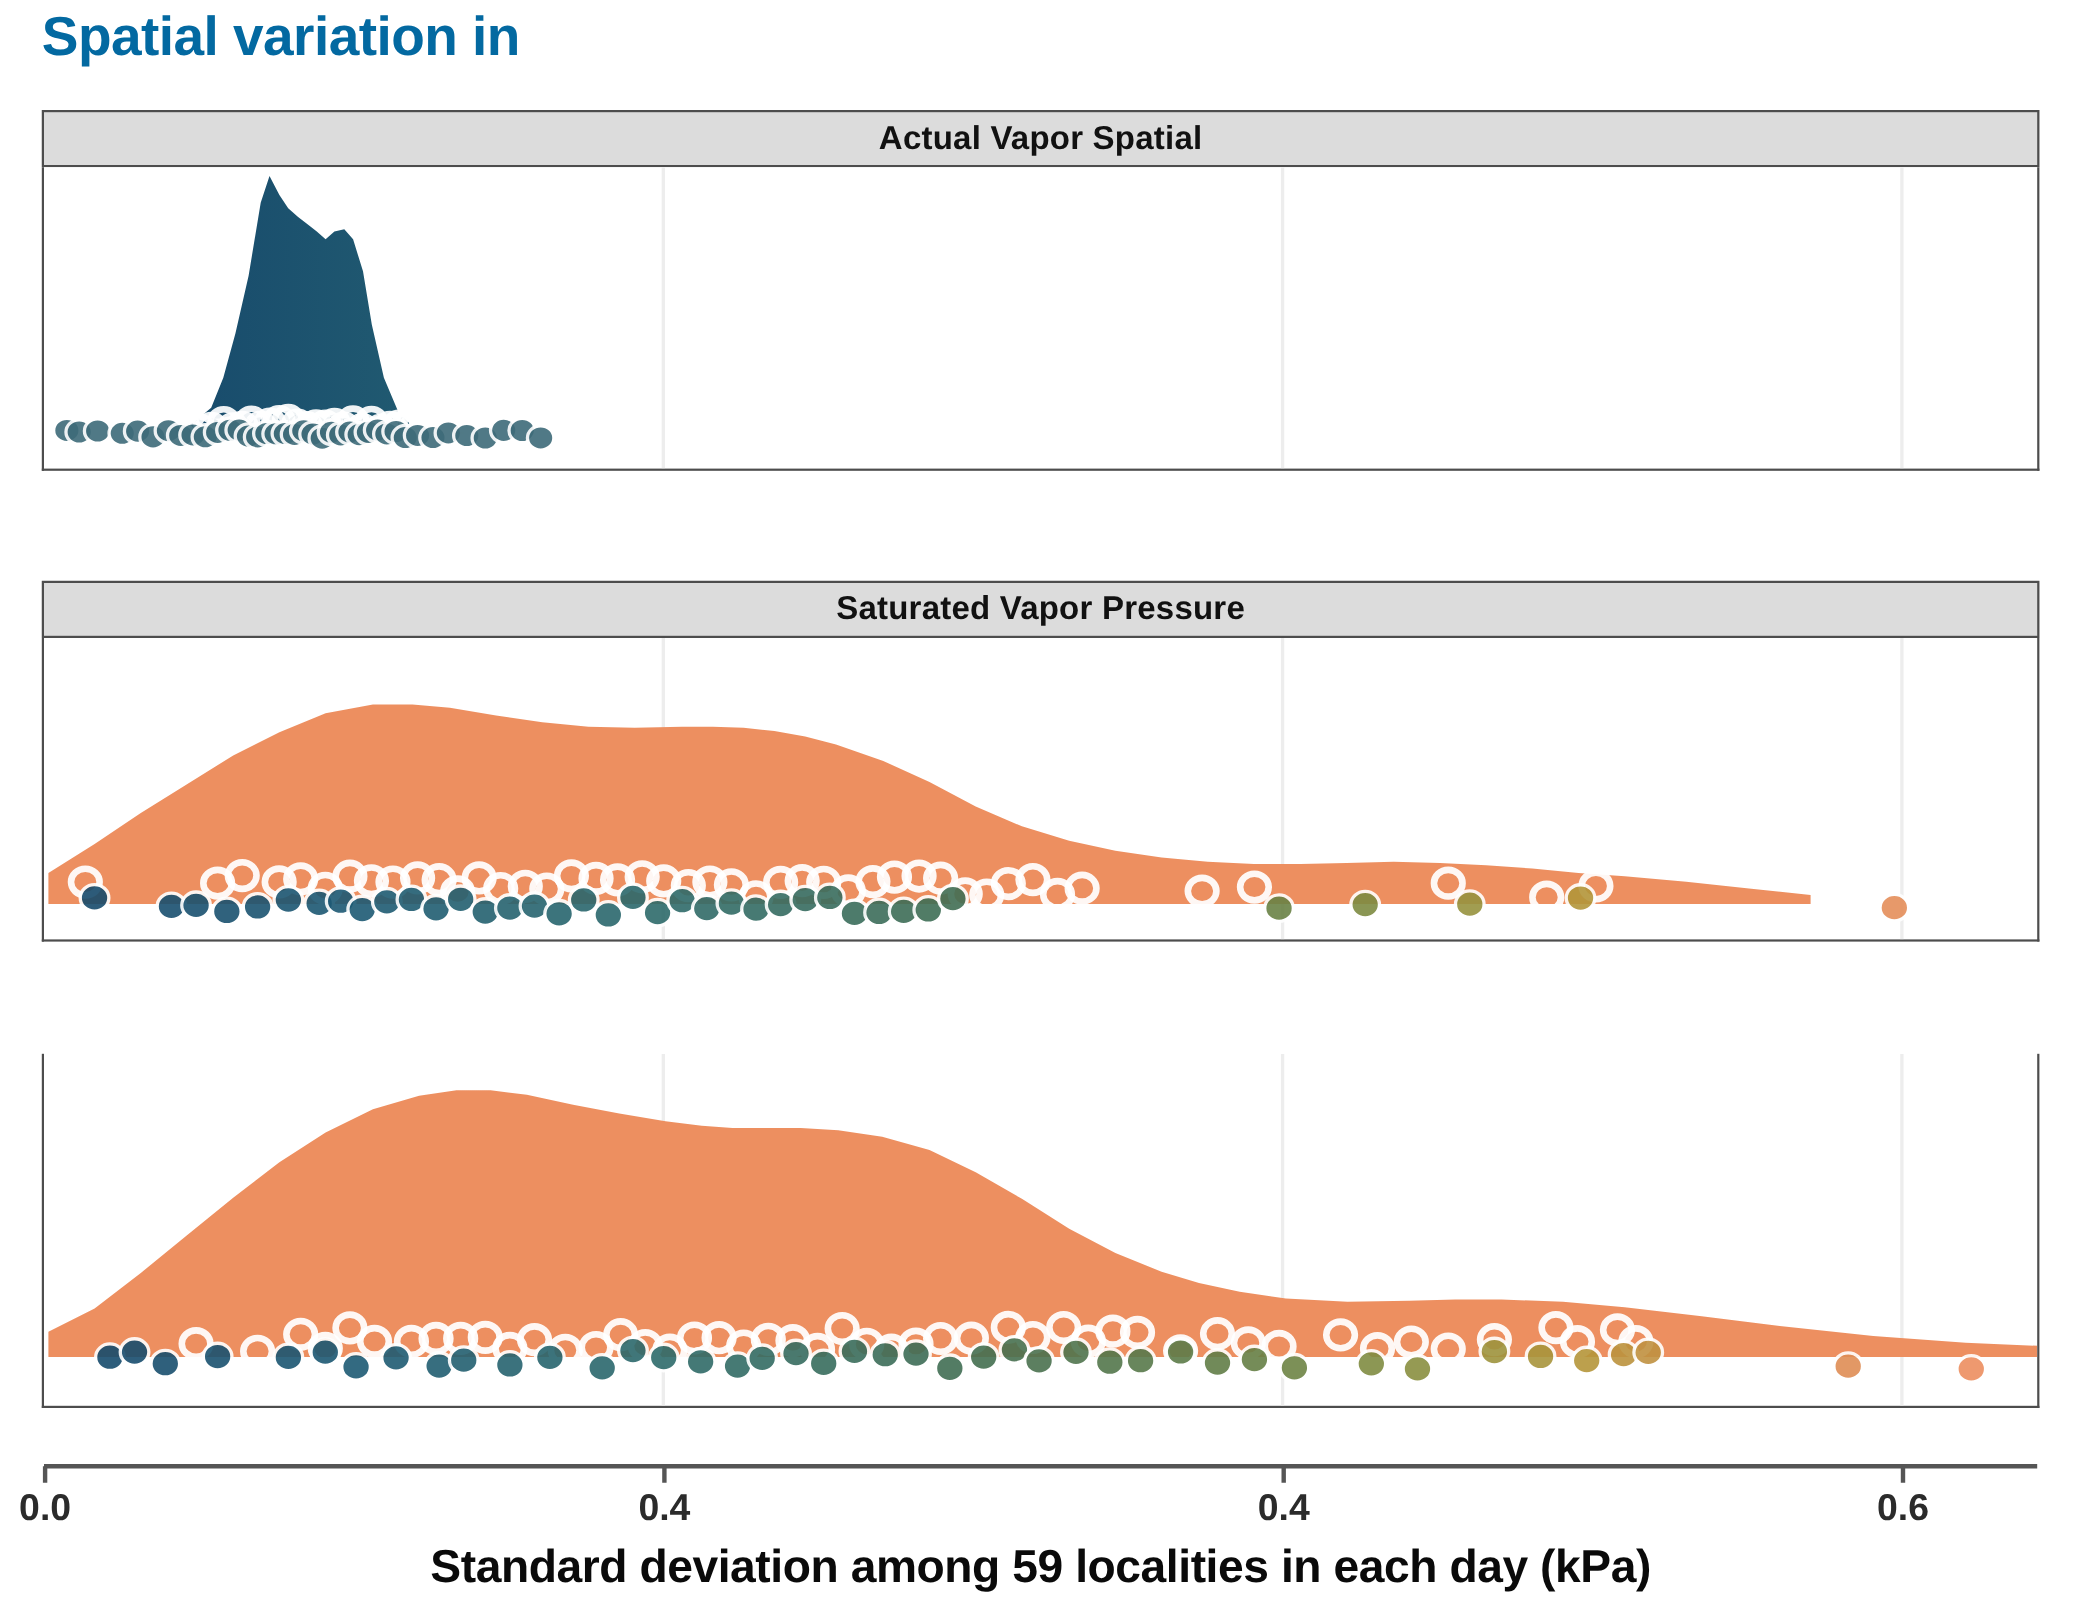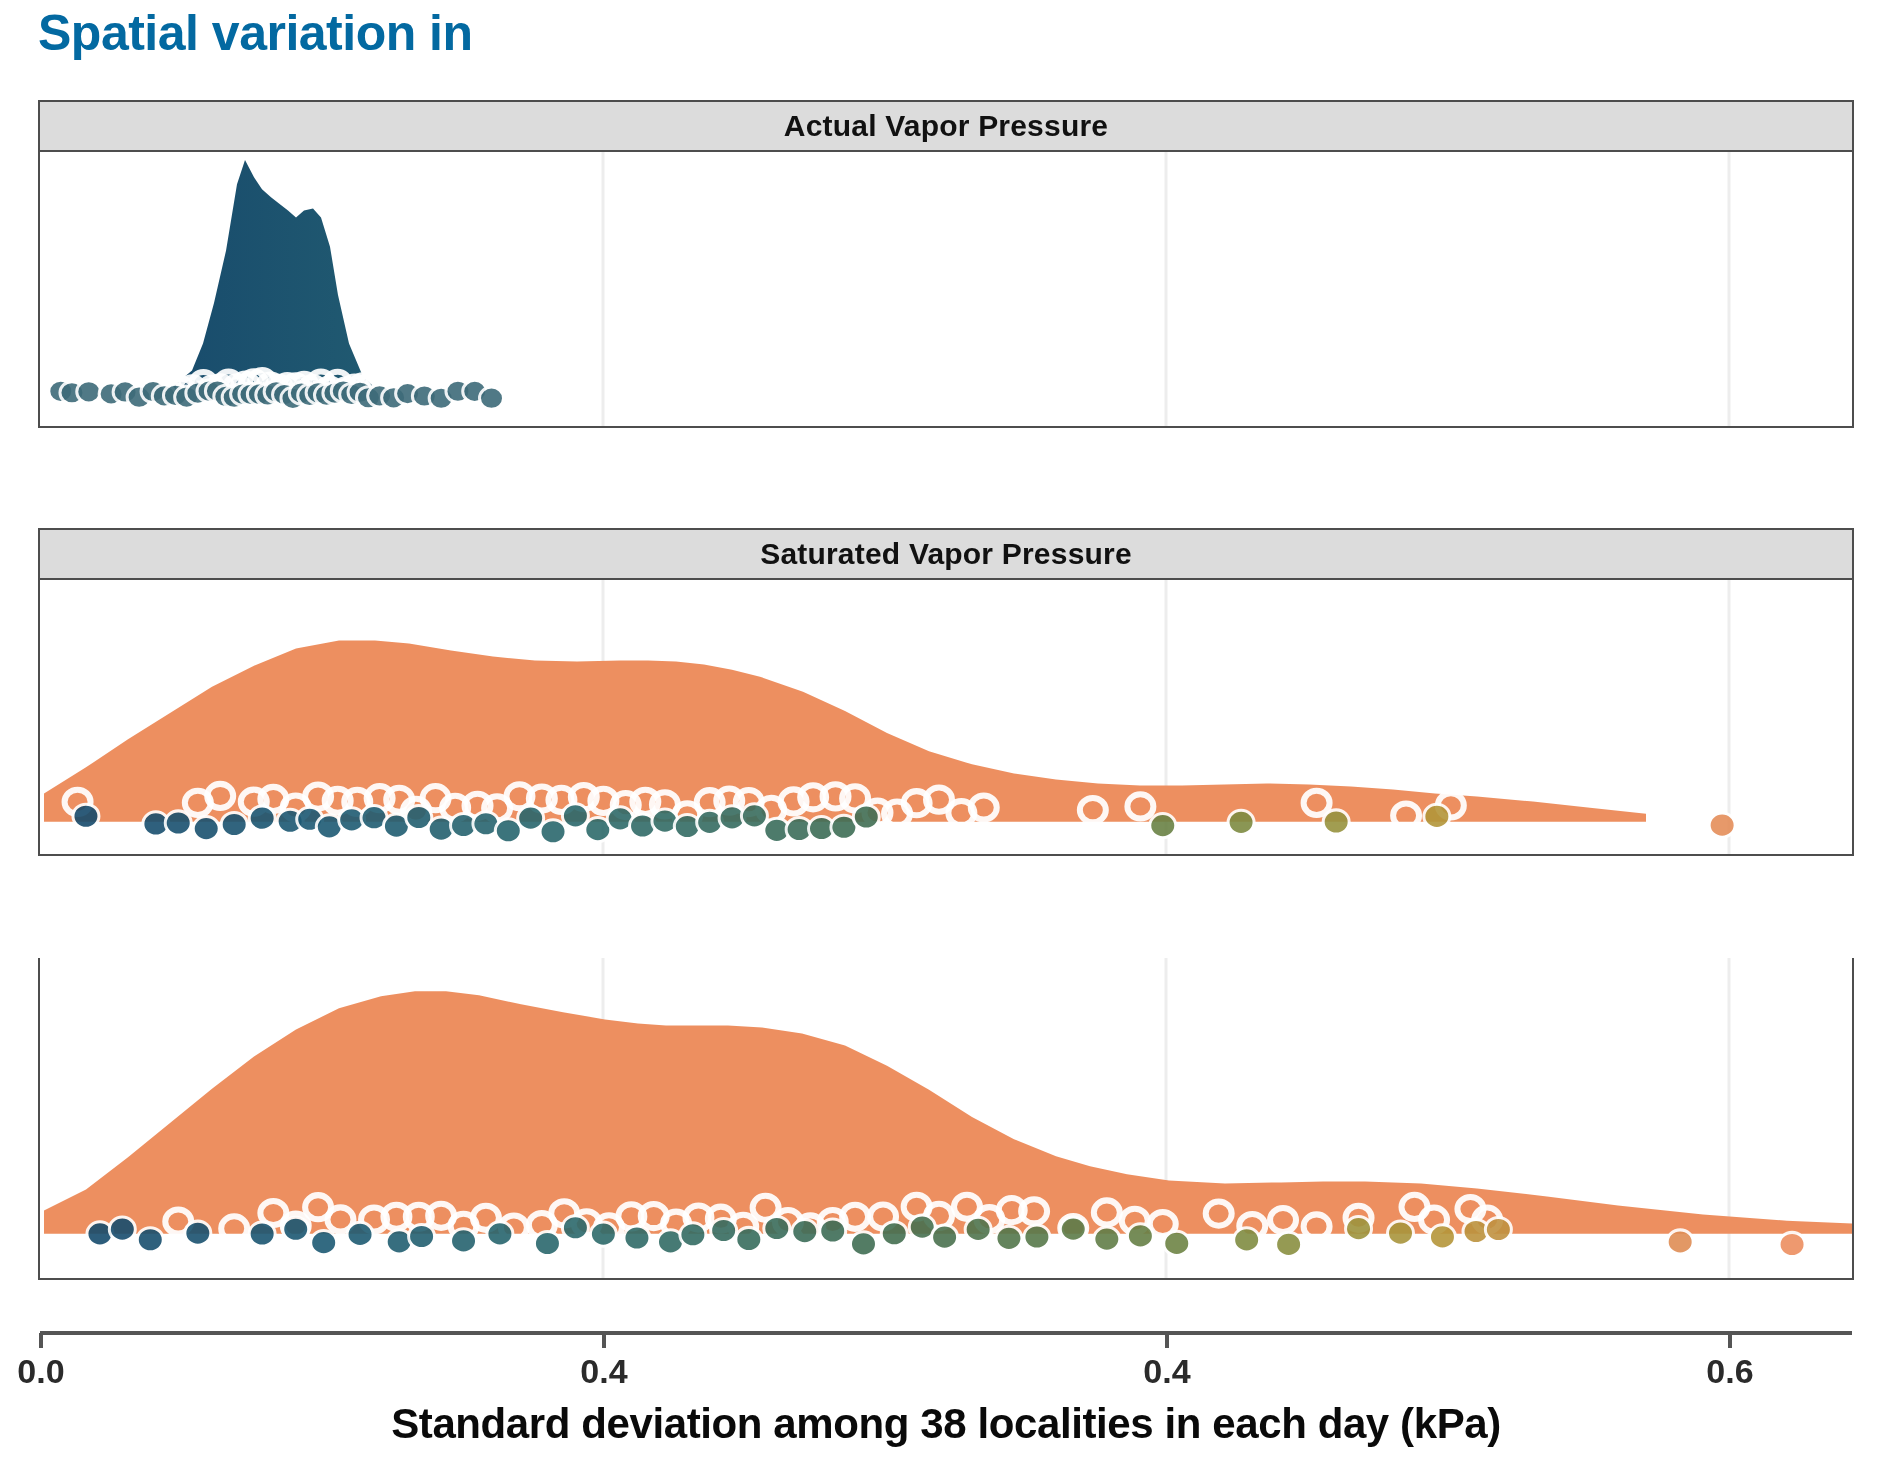--- a/index.html
+++ b/index.html
@@ -39,21 +39,21 @@
   }
 </style>
 </head>
 <body>
 <div id="root">
 
 <div id="fig-title">Spatial variation in</div>
 
 <div class="panel" id="panel-avp" style="top:100px;">
   <div class="strip">
-    <span class="strip-label">Actual Vapor Pressure</span>
+    <span class="strip-label">Actual Vapor Spatial</span>
   </div>
   <div class="plotbox" style="height:276px;">
     <svg viewBox="0 0 1812 272" preserveAspectRatio="none">
       <defs>
         <linearGradient id="gradAvp" x1="0" y1="0" x2="1" y2="0" gradientUnits="objectBoundingBox">
           <stop offset="0" stop-color="#16486B"></stop>
               <stop offset="1" stop-color="#235E72"></stop>
         </linearGradient>
       </defs>
       <g>
@@ -393,15 +393,15 @@
     <line x1="566" y1="2" x2="566" y2="17" stroke="#555" stroke-width="4"></line>
     <line x1="1129" y1="2" x2="1129" y2="17" stroke="#555" stroke-width="4"></line>
     <line x1="1692" y1="2" x2="1692" y2="17" stroke="#555" stroke-width="4"></line>
   </svg>
 </div>
 <div class="tick-label" style="left:41px;">0.0</div>
 <div class="tick-label" style="left:604px;">0.4</div>
 <div class="tick-label" style="left:1167px;">0.4</div>
 <div class="tick-label" style="left:1730px;">0.6</div>
 
-<div id="x-axis-title">Standard deviation among 38 localities in each day (kPa)</div>
+<div id="x-axis-title">Standard deviation among 59 localities in each day (kPa)</div>
 
 </div>
 
 </body></html>

